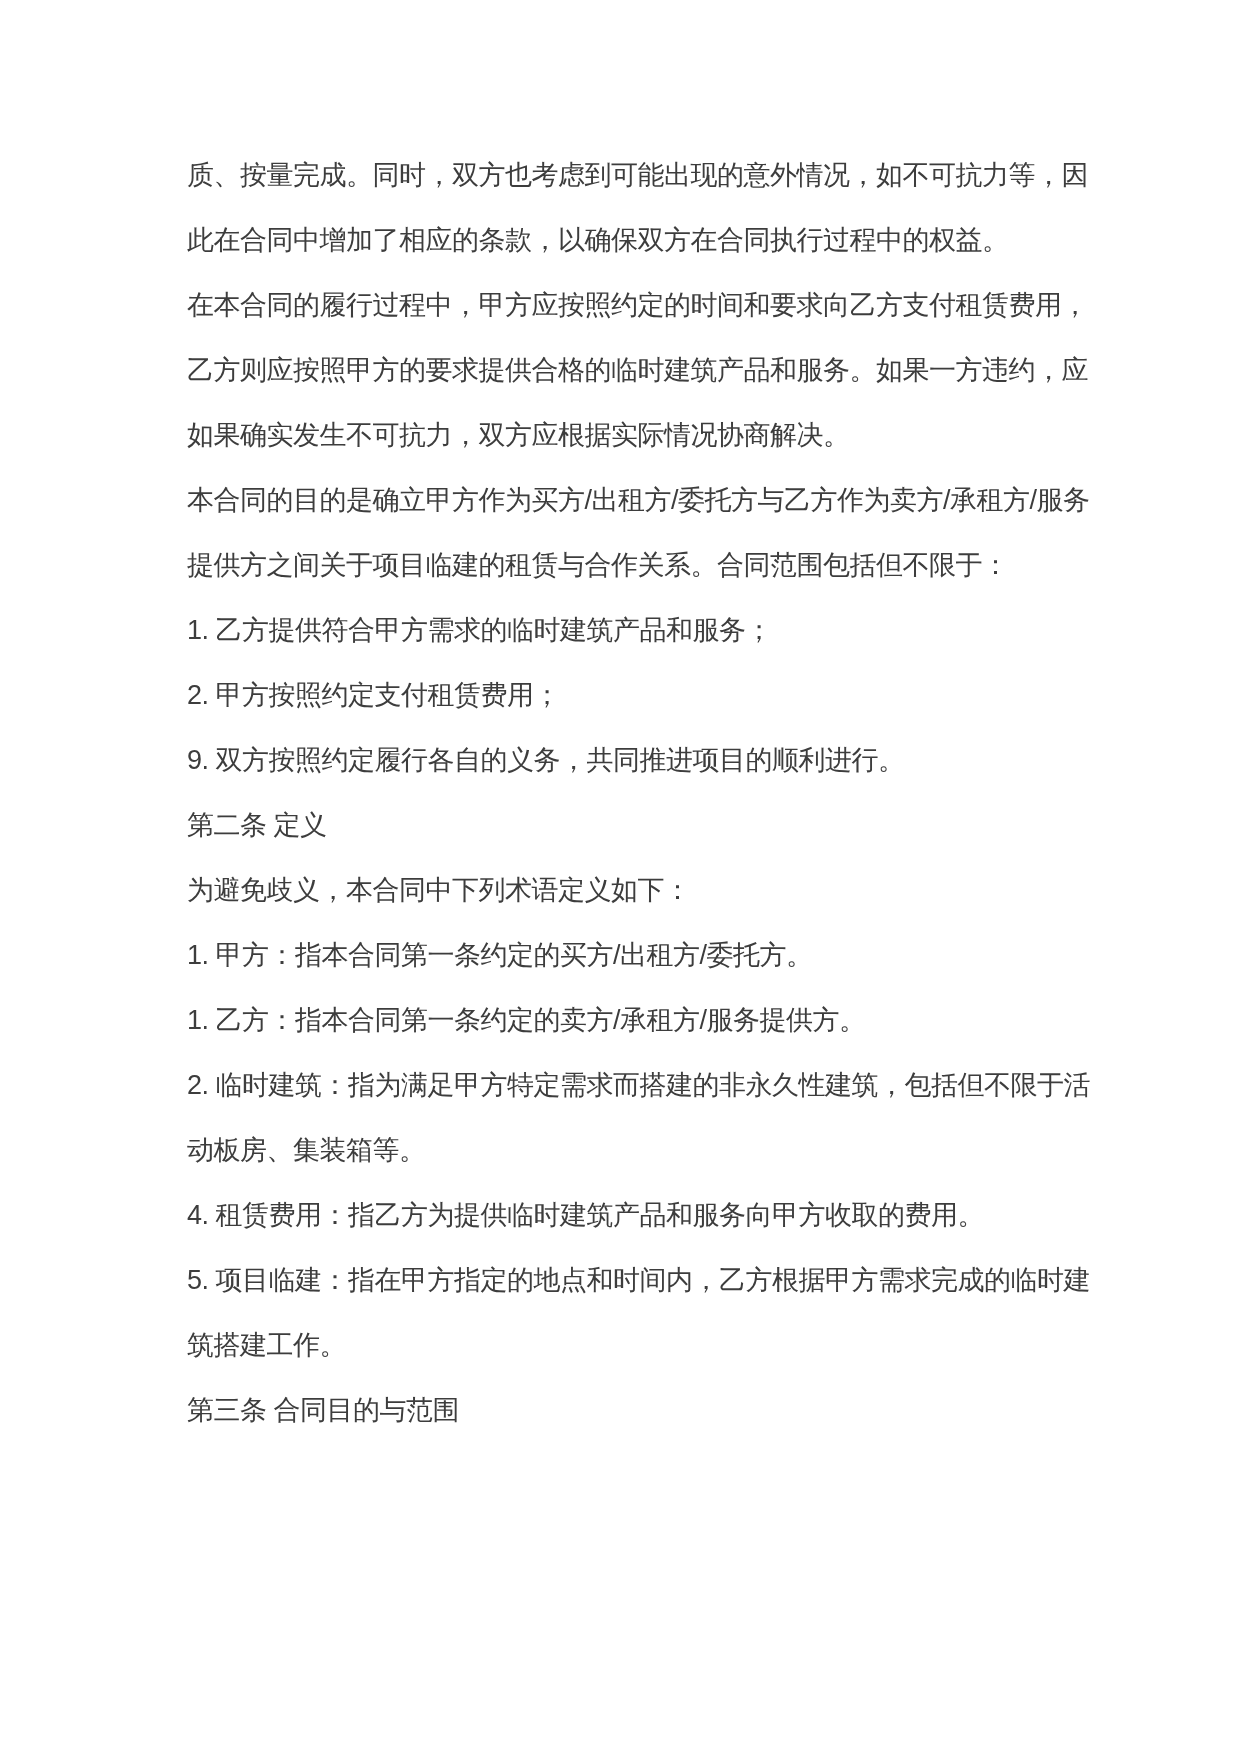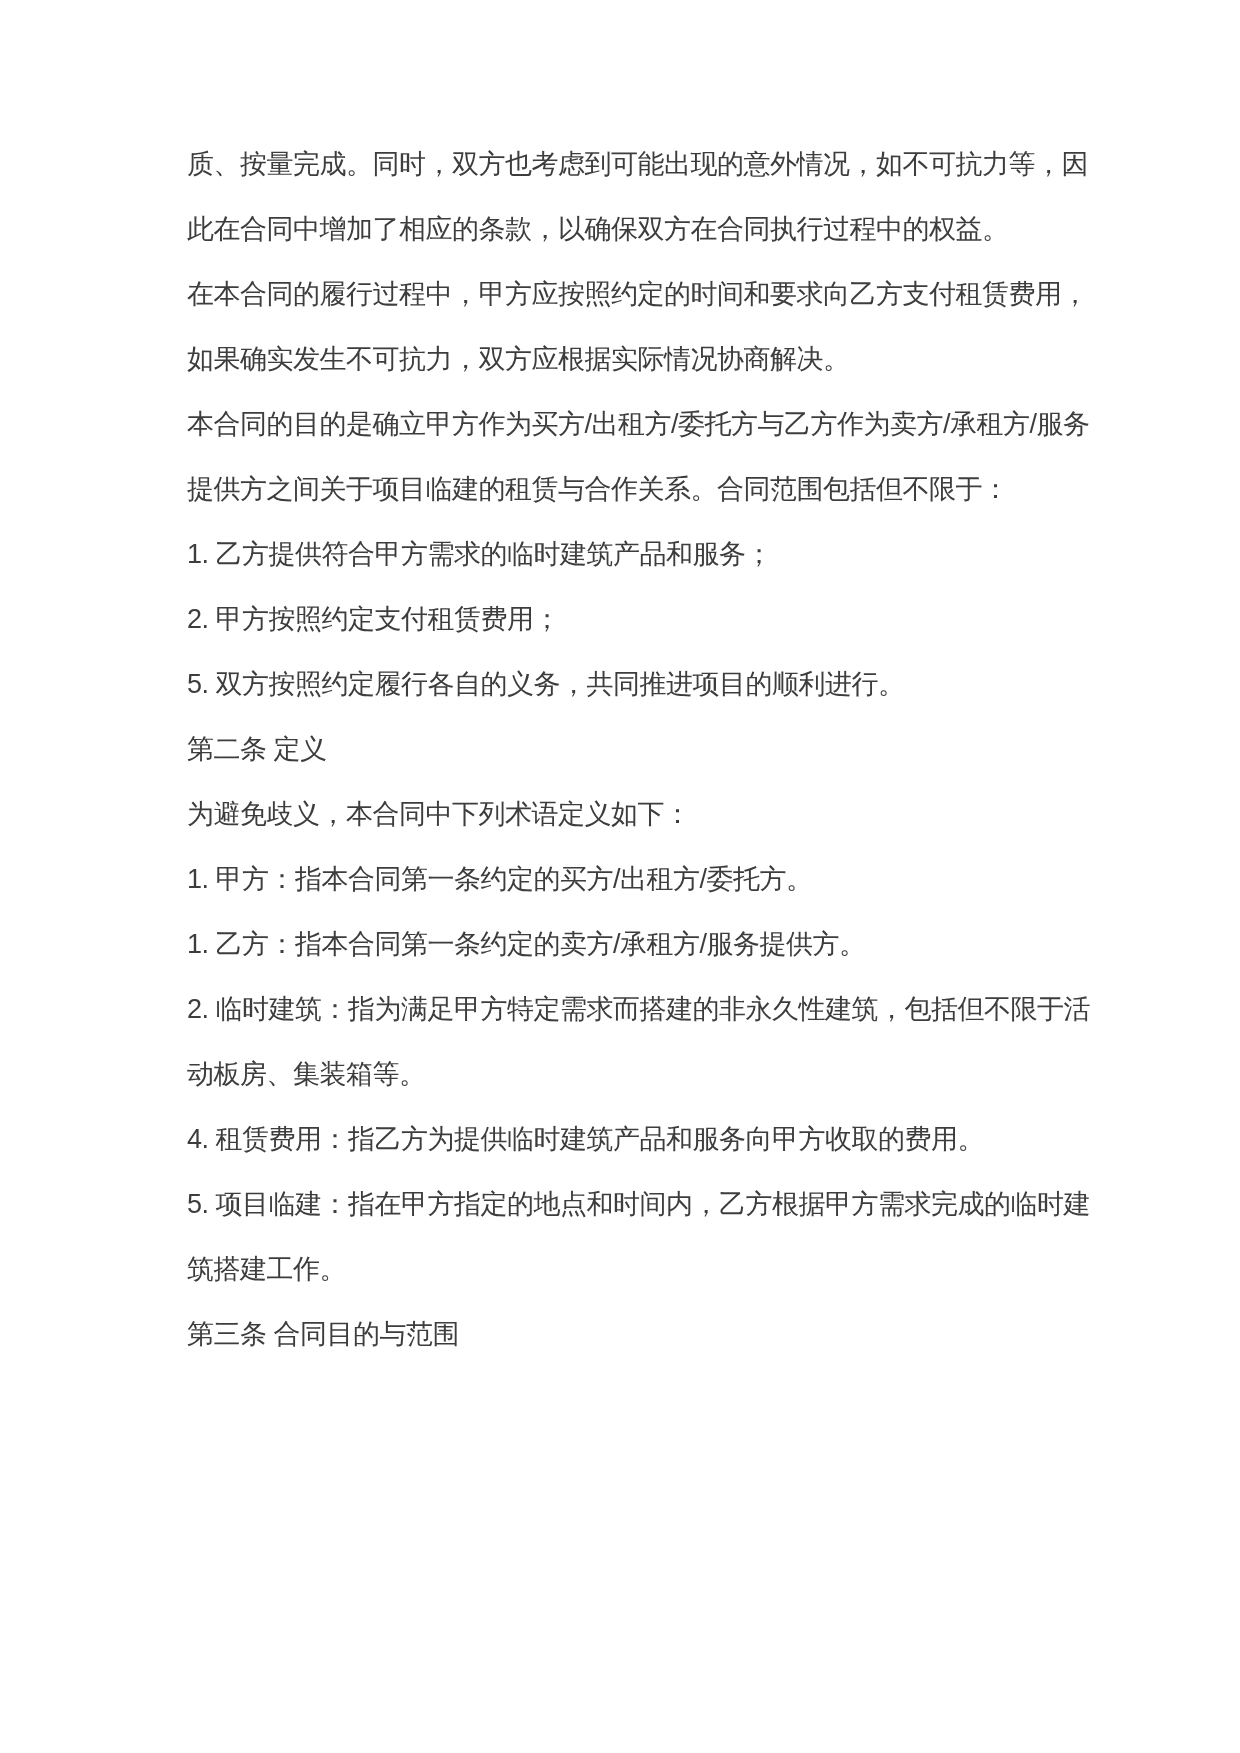--- a/index.html
+++ b/index.html
@@ -10,21 +10,21 @@
   body {
     width: 1240px;
     height: 1753px;
     position: relative;
     overflow: hidden;
     font-family: "Liberation Sans", "DejaVu Sans", sans-serif;
   }
   .page {
     position: absolute;
     left: 187px;
-    top: 132px;
+    top: 143px;
     width: 880px;
   }
   .line {
     font-size: 27px;
     font-weight: 300;
     line-height: 65px;
     height: 65px;
     color: #3d3d3d;
     white-space: pre;
     letter-spacing: -0.5px;
@@ -33,26 +33,27 @@
     color: #3d3d3d;
   }
 </style>
 </head>
 <body style="background: rgb(255, 255, 255);">
 
 <div class="page" id="doc-page" style="color: rgb(61, 61, 61);">
     <div class="line">质、按量完成。同时，双方也考虑到可能出现的意外情况，如不可抗力等，因</div>
     <div class="line">此在合同中增加了相应的条款，以确保双方在合同执行过程中的权益。</div>
     <div class="line">在本合同的履行过程中，甲方应按照约定的时间和要求向乙方支付租赁费用，</div>
+    <div class="line">乙方则应按照甲方的要求提供合格的临时建筑产品和服务。如果一方违约，应</div>
     <div class="line">如果确实发生不可抗力，双方应根据实际情况协商解决。</div>
     <div class="line">本合同的目的是确立甲方作为买方/出租方/委托方与乙方作为卖方/承租方/服务</div>
     <div class="line">提供方之间关于项目临建的租赁与合作关系。合同范围包括但不限于：</div>
     <div class="line">1. 乙方提供符合甲方需求的临时建筑产品和服务；</div>
     <div class="line">2. 甲方按照约定支付租赁费用；</div>
-    <div class="line">5. 双方按照约定履行各自的义务，共同推进项目的顺利进行。</div>
+    <div class="line">9. 双方按照约定履行各自的义务，共同推进项目的顺利进行。</div>
     <div class="line heading">第二条 定义</div>
     <div class="line">为避免歧义，本合同中下列术语定义如下：</div>
     <div class="line">1. 甲方：指本合同第一条约定的买方/出租方/委托方。</div>
     <div class="line">1. 乙方：指本合同第一条约定的卖方/承租方/服务提供方。</div>
     <div class="line">2. 临时建筑：指为满足甲方特定需求而搭建的非永久性建筑，包括但不限于活</div>
     <div class="line">动板房、集装箱等。</div>
     <div class="line">4. 租赁费用：指乙方为提供临时建筑产品和服务向甲方收取的费用。</div>
     <div class="line">5. 项目临建：指在甲方指定的地点和时间内，乙方根据甲方需求完成的临时建</div>
     <div class="line">筑搭建工作。</div>
     <div class="line heading">第三条 合同目的与范围</div>

